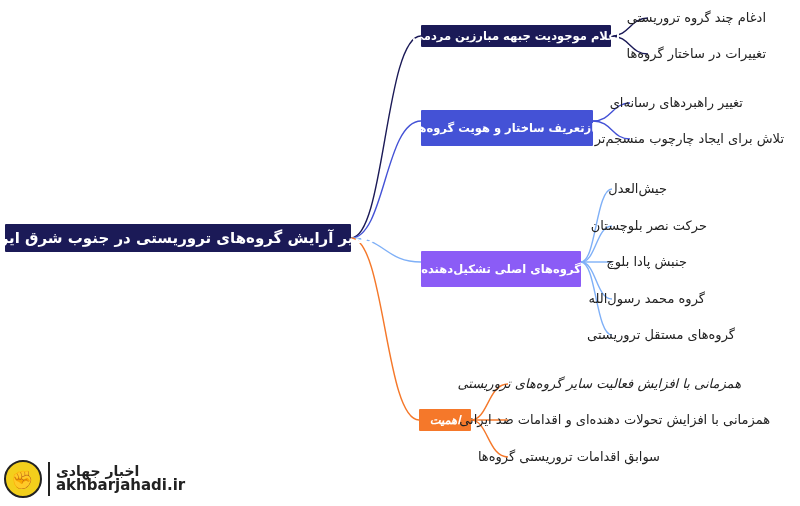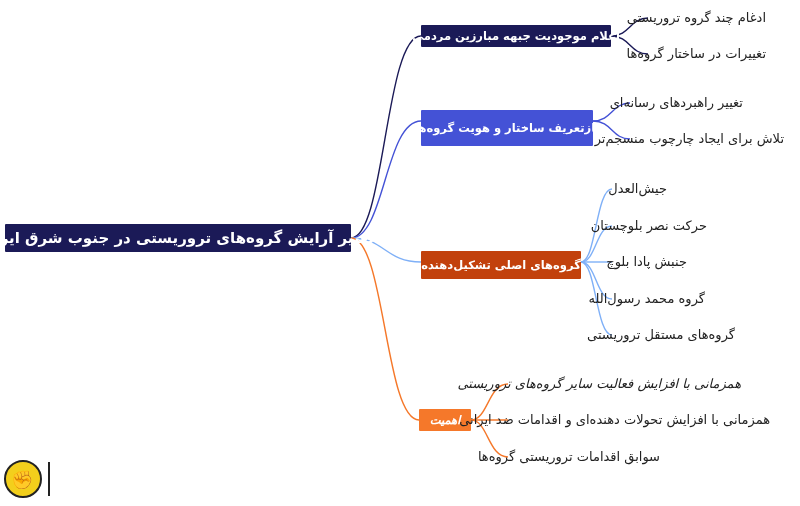--- a/index.html
+++ b/index.html
@@ -5,21 +5,21 @@
   html, body { margin:0; padding:0; }
   body { width:800px; height:506px; background:#ffffff; position:relative; overflow:hidden;
          font-family:"DejaVu Sans", sans-serif; }
   svg.links { position:absolute; left:0; top:0; width:800px; height:506px; }
   .node { position:absolute; border-radius:1px; color:#fff; font-weight:bold;
           display:flex; align-items:center; justify-content:center; direction:rtl;
           white-space:nowrap; box-sizing:border-box;text-align:center; }
   .root { left:5px; top:224px; width:346px; height:28px; background:#1b1a57; font-size:15px; }
   .b1 { left:421px; top:25px; width:190px; height:22px; background:#1b1a57; font-size:11.5px; }
   .b2 { left:421px; top:110px; width:172px; height:36px; background:#4452d6; font-size:11.5px; }
-  .b3 { left:421px; top:251px; width:160px; height:28px; background:#c2410c; font-size:11.5px; }
+  .b3 { left:421px; top:251px; width:160px; height:36px; background:#8b5cf6; font-size:11.5px; }
   .b4 { left:419px; top:409px; width:52px; height:22px; background:#f5782a; font-size:11.5px;font-style:italic; }
   .leaf { position:absolute; direction:rtl; text-align:right; font-size:13px; color:#222;
           white-space:nowrap; }
   .logo { position:absolute; left:4px; top:460px; display:flex; align-items:center; gap:6px; }
   .logo-circle { width:38px; height:38px; border-radius:50%; background:#f3cf1c;
                  border:2px solid #222; box-sizing:border-box; display:flex; align-items:center;
                  justify-content:center; font-size:18px; color:#222; }
   .logo-sep { width:2px; height:34px; background:#222; }
   .logo-text { display:flex; flex-direction:column; line-height:1.05; }
   .logo-fa { font-size:14px; font-weight:bold; color:#222; direction:rtl; text-align:left; }
@@ -70,13 +70,17 @@
 <div class="leaf" style="right:65px; top:327px;">گروه‌های مستقل تروریستی</div>
 
 <div class="node b4">اهمیت</div>
 <div class="leaf" style="right:59px; top:376px;font-style:italic;">همزمانی با افزایش فعالیت سایر گروه‌های تروریستی</div>
 <div class="leaf" style="right:30px; top:412px;">همزمانی با افزایش تحولات دهنده‌ای و اقدامات ضد ایرانی</div>
 <div class="leaf" style="right:140px; top:449px;">سوابق اقدامات تروریستی گروه‌ها</div>
 
 <div class="logo">
   <div class="logo-circle">✊</div>
   <div class="logo-sep"></div>
+  <div class="logo-text">
+    <span class="logo-fa">اخبار جهادی</span>
+    <span class="logo-en">akhbarjahadi.ir</span>
+  </div>
 </div>
 
 </body></html>

